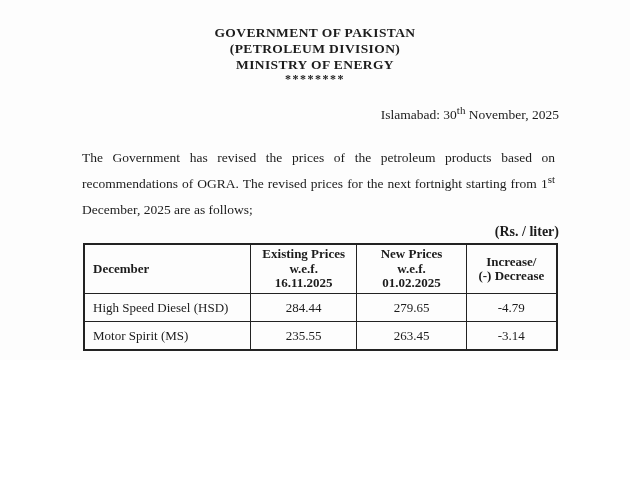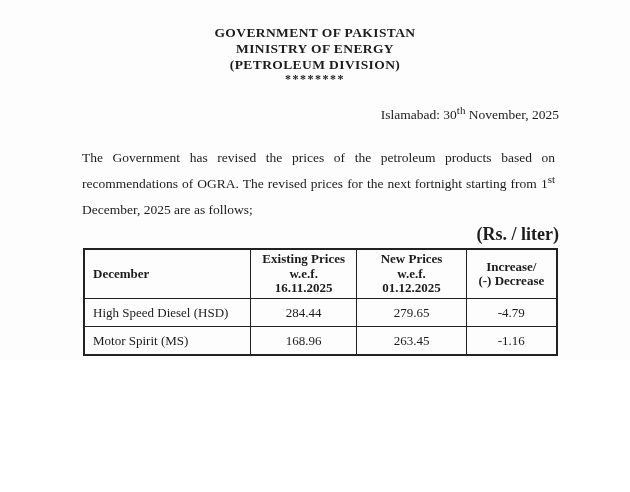--- a/index.html
+++ b/index.html
@@ -59,21 +59,21 @@
     margin: 22px 75px 0 82px;
     text-align: justify;
     font-size: 13.5px;
     line-height: 26px;
   }
   
   .unit-label {
     margin-top: 1px;
     padding-right: 71px;
     text-align: right;
-    font-size: 18px;
+    font-size: 14px;
     font-weight: bold;
   }
   
   table.price-table {
     margin: 3px 0 0 83px;
     width: 475px;
     border-collapse: collapse;
     border: 2px solid #222;
     font-size: 13px;
     table-layout: fixed;
@@ -119,22 +119,22 @@
     letter-spacing: 1.5px;
   }
 </style>
 </head>
 <body>
 
 <div class="page">
 
   <div class="letterhead">
     <div>GOVERNMENT OF PAKISTAN</div>
+    <div>(PETROLEUM DIVISION)</div>
     <div>MINISTRY OF ENERGY</div>
-    <div>(PETROLEUM DIVISION)</div>
     <div class="stars">********</div>
   </div>
 
   <div class="dateline"><span>Islamabad: 30</span><sup>th</sup><span> November, 2025</span></div>
 
 
   <p class="body-text"><span>The Government has revised the prices of the petroleum products based on recommendations of OGRA. The revised prices for the next fortnight starting from 1</span><sup>st</sup><span> December, 2025 are as follows;</span></p>
 
   <div class="unit-label">(Rs. / liter)</div>
 
@@ -146,36 +146,36 @@
         <col class="c3">
     </colgroup>
     <thead>
       <tr>
         <th class="col-products">December</th>
         <th>Existing Prices
 w.e.f.
 16.11.2025</th>
         <th>New Prices
 w.e.f.
-01.12.2025</th>
+01.02.2025</th>
         <th>Increase/
 (-) Decrease</th>
       </tr>
     </thead>
     <tbody>
       <tr>
         <td class="cell-product">High Speed Diesel (HSD)</td>
         <td class="cell-num">284.44</td>
         <td class="cell-num">279.65</td>
         <td class="cell-num">-4.79</td>
       </tr>
       <tr>
         <td class="cell-product">Motor Spirit (MS)</td>
-        <td class="cell-num">168.96</td>
+        <td class="cell-num">235.55</td>
         <td class="cell-num">263.45</td>
-        <td class="cell-num">-1.16</td>
+        <td class="cell-num">-3.14</td>
       </tr>
     </tbody>
   </table>
 
   <div class="footer-stars">********</div>
 
 </div>
 
 </body></html>

